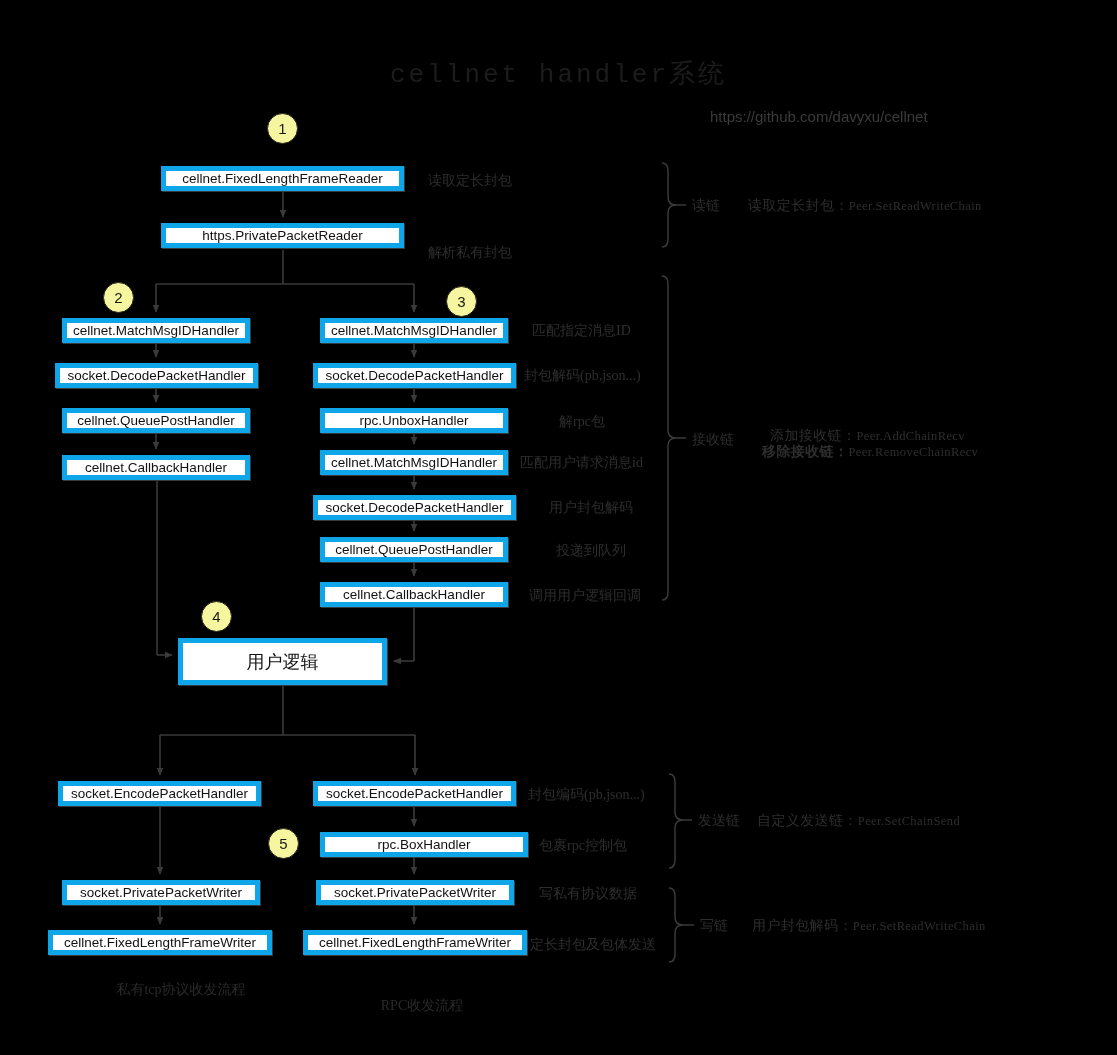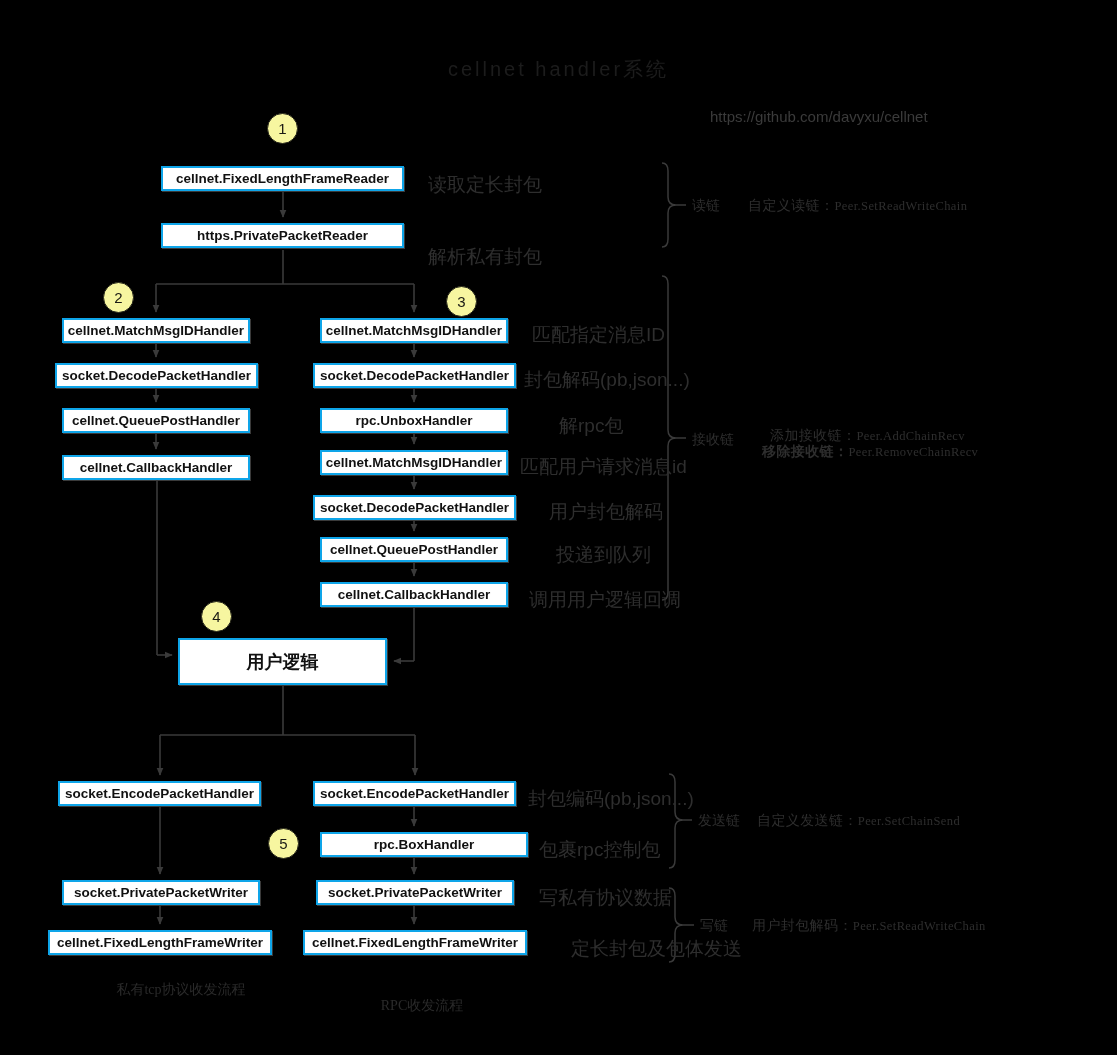--- a/index.html
+++ b/index.html
@@ -6,48 +6,48 @@
   body{
     width:1117px;height:1055px;position:relative;overflow:hidden;
     font-family:"Liberation Sans", sans-serif;
     background:#000;
   }
   #stage{position:absolute;left:0;top:0;width:1117px;height:1055px;}
   svg.layer{position:absolute;left:0;top:0;width:1117px;height:1055px;pointer-events:none;}
 
   .title{
     position:absolute;left:0;top:56px;width:1117px;text-align:center;
-    font-family:Liberation Sans, sans-serif;
-    font-size:20px;letter-spacing:3px;color:#1c1c1c;white-space:pre;
+    font-family:Liberation Mono, monospace;
+    font-size:26px;letter-spacing:3px;color:#1c1c1c;white-space:pre;
   }
   .url{
     position:absolute;left:710px;top:108px;
     font-size:15px;color:#3b3b3b;white-space:nowrap;
   }
 
   .node{
-    position:absolute;background:#ffffff;border:2px solid #0ea5e9;
+    position:absolute;background:#ffffff;border:5px solid #0ea5e9;
     box-shadow:1px 1px 0 0 #3a3a3a;
     color:#111;font-size:13.5px;line-height:1;
     display:flex;align-items:center;justify-content:center;
-    height:25px;box-sizing:border-box;white-space:nowrap;font-weight:bold;
+    height:25px;box-sizing:border-box;white-space:nowrap;
   }
   .node.big{height:47px;font-size:18px;}
 
   .badge{
     position:absolute;width:31px;height:31px;border-radius:50%;
     background:#f7f6a0;border:1.6px solid #26261a;
     color:#1a1a14;font-size:15px;
     display:flex;align-items:center;justify-content:center;
     box-sizing:border-box;
   }
 
   .note{
-    position:absolute;color:#2e2e2e;font-size:19px;white-space:nowrap;
-    font-family:Liberation Sans, sans-serif;
+    position:absolute;color:#2e2e2e;font-size:14px;white-space:nowrap;
+    font-family:Liberation Serif, serif;
   }
 
   .chainlbl{
     position:absolute;color:#2e2e2e;font-size:14px;white-space:nowrap;
   }
   .chaincode{
     position:absolute;color:#2e2e2e;font-size:12.5px;white-space:nowrap;
     font-family:"Liberation Serif","DejaVu Serif",serif;letter-spacing:0.4px;
   }
 
@@ -155,25 +155,25 @@
       <div class="note" style="left: 532px; top: 322px;">匹配指定消息ID</div>
       <div class="note" style="left: 524px; top: 367px;">封包解码(pb,json...)</div>
       <div class="note" style="left: 559px; top: 413px;">解rpc包</div>
       <div class="note" style="left: 520px; top: 454px;">匹配用户请求消息id</div>
       <div class="note" style="left: 549px; top: 499px;">用户封包解码</div>
       <div class="note" style="left: 556px; top: 542px;">投递到队列</div>
       <div class="note" style="left: 529px; top: 587px;">调用用户逻辑回调</div>
       <div class="note" style="left: 528px; top: 786px;">封包编码(pb,json...)</div>
       <div class="note" style="left: 539px; top: 837px;">包裹rpc控制包</div>
       <div class="note" style="left: 539px; top: 885px;">写私有协议数据</div>
-      <div class="note" style="left: 530px; top: 936px; margin-left: 41px;">定长封包及包体发送</div>
+      <div class="note" style="left: 530px; top: 936px;">定长封包及包体发送</div>
     </div>
   <div id="chains-host">
       <div class="chainlbl" style="left: 692px; top: 197px;">读链</div>
-      <div class="chaincode" style="left: 748px; top: 197px;"><span class="chainlbl" style="position: static;">自定义读链：</span><span>Peer.SetReadWriteChain</span></div>
+      <div class="chaincode" style="left: 748px; top: 197px;"><span class="chainlbl" style="position: static;">读取定长封包：</span><span>Peer.SetReadWriteChain</span></div>
       <div class="chainlbl" style="left: 692px; top: 431px;">接收链</div>
       <div class="chaincode" style="left: 770px; top: 427px;"><span class="chainlbl" style="position: static;">添加接收链：</span><span>Peer.AddChainRecv</span></div>
       <div class="chaincode" style="left: 762px; top: 443px;"><span class="chainlbl" style="position: static; font-weight: bold;">移除接收链：</span><span>Peer.RemoveChainRecv</span></div>
       <div class="chainlbl" style="left: 698px; top: 812px;">发送链</div>
       <div class="chaincode" style="left: 757px; top: 812px;"><span class="chainlbl" style="position: static;">自定义发送链：</span><span>Peer.SetChainSend</span></div>
       <div class="chainlbl" style="left: 700px; top: 917px;">写链</div>
       <div class="chaincode" style="left: 752px; top: 917px;"><span class="chainlbl" style="position: static;">用户封包解码：</span><span>Peer.SetReadWriteChain</span></div>
     </div>
   <div id="footer-host">
       <div class="footlbl" style="left: 106px; top: 980px; width: 150px;">私有tcp协议收发流程</div>

